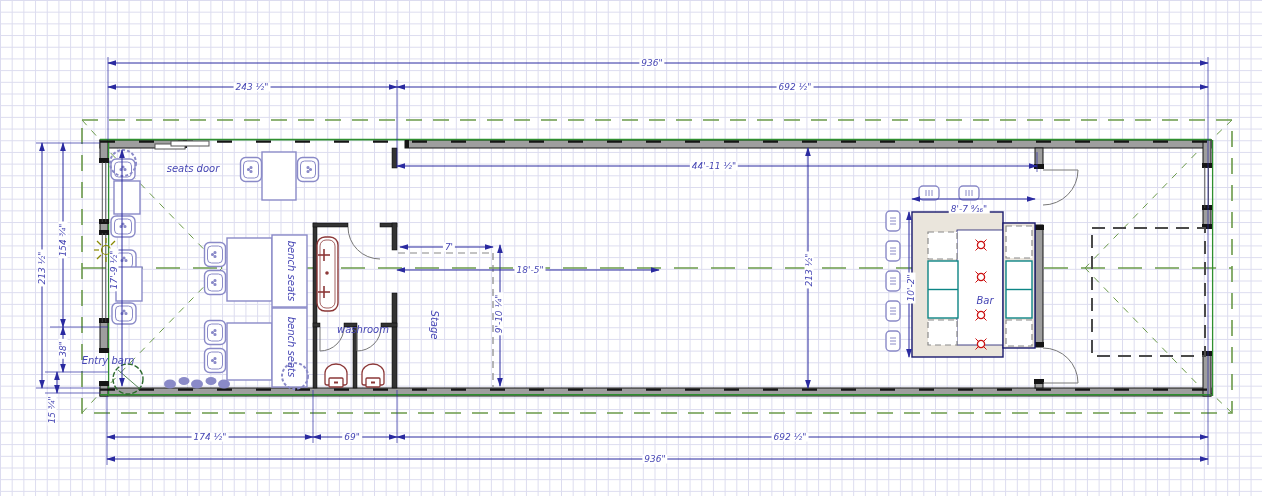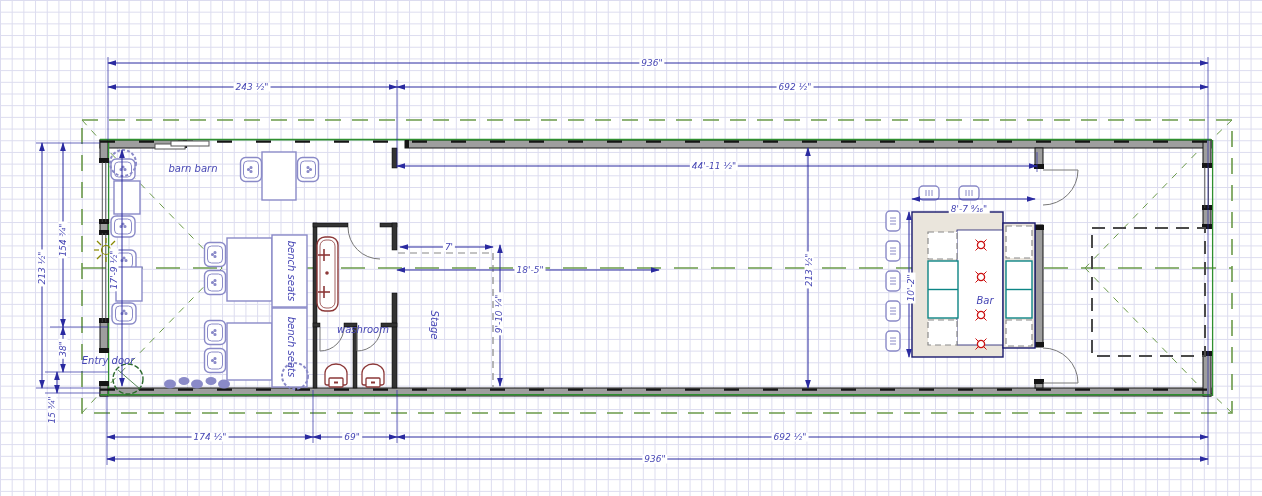--- a/index.html
+++ b/index.html
@@ -313,21 +313,21 @@
 <span class="lbl" style="left:449px;top:247px">7'</span>
 <span class="lbl" style="left:530px;top:270px">18'-5"</span>
 <span class="lbl v" style="left:499px;top:314px">9'-10 ¼"</span>
 <span class="lbl" style="left:969px;top:209px">8'-7 ⁹⁄₁₆"</span>
 <span class="lbl v" style="left:911px;top:288px">10'-2"</span>
 <span class="lbl" style="left:210px;top:437px">174 ½"</span>
 <span class="lbl" style="left:352px;top:437px">69"</span>
 <span class="lbl" style="left:790px;top:437px">692 ½"</span>
 <span class="lbl" style="left:655px;top:459px">936"</span>
 
-<span class="lbl room" style="left:193px;top:169px">barn barn</span>
-<span class="lbl room" style="left:108px;top:361px">Entry door</span>
+<span class="lbl room" style="left:193px;top:169px">seats door</span>
+<span class="lbl room" style="left:108px;top:361px">Entry barn</span>
 <span class="lbl room v2" style="left:291px;top:271px">bench seats</span>
 <span class="lbl room v2" style="left:291px;top:347px">bench seats</span>
 <span class="lbl room" style="left:363px;top:330px">washroom</span>
 <span class="lbl room v2" style="left:434px;top:325px">Stage</span>
 <span class="lbl room" style="left:985px;top:301px">Bar</span>
 
 </div>
 
 </body></html>

